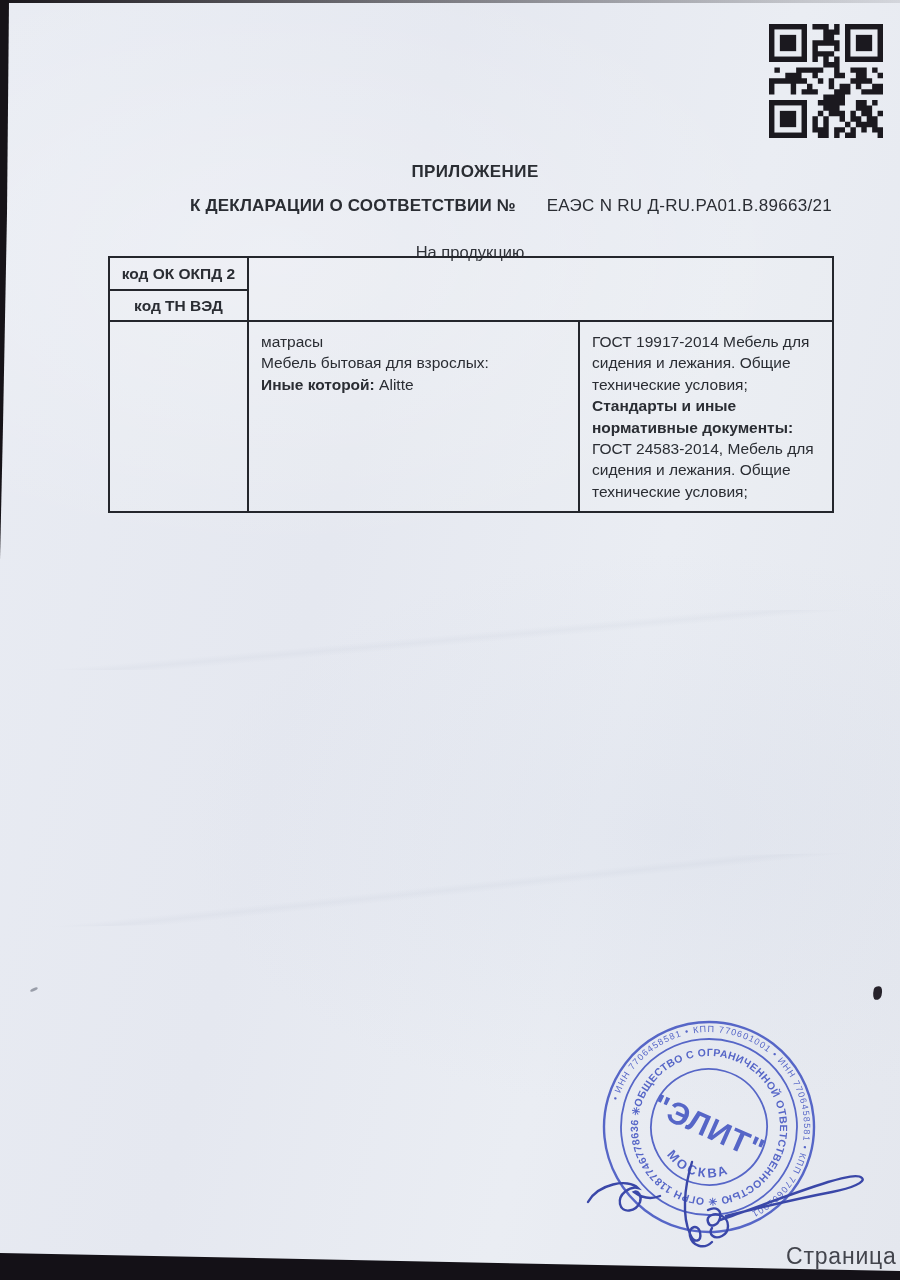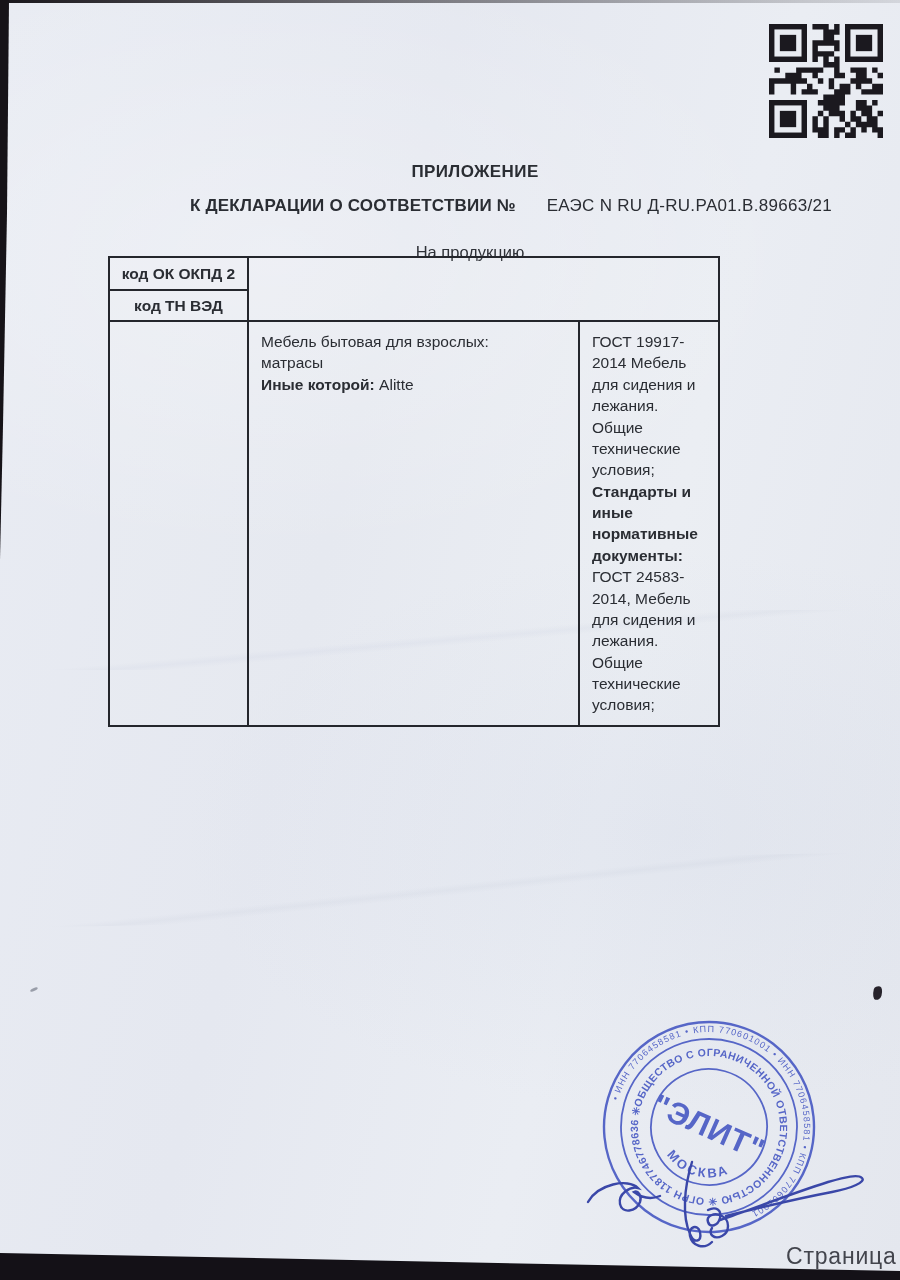--- a/index.html
+++ b/index.html
@@ -32,21 +32,21 @@
   .doc-title{ position:absolute; left:50px; top:162px; width:850px; text-align:center;
     font-size:17px; font-weight:bold; color:#2a2d33; letter-spacing:0.4px; }
   .decl-line{ position:absolute; left:190px; top:196px; white-space:nowrap;
     font-size:17px; color:#2a2d33; }
   .decl-line .lbl{ font-weight:bold; letter-spacing:0.2px; }
   .decl-line .num{ font-weight:normal; margin-left:26px; letter-spacing:0.3px; }
   .product-line{ position:absolute; left:40px; top:231px; width:860px; text-align:center;
     font-size:16.5px; color:#2e3137;margin-top:12px; }
 
   
-  .decl-table{ position:absolute; left:108px; top:256px; width:612px;
+  .decl-table{ position:absolute; left:108px; top:256px; width:726px;
     border:2px solid #24262c; color:#2a2d33; background:rgba(255,255,255,0.06); }
   .tr{ display:flex; }
   .thead{ border-bottom:2px solid #24262c; }
   .c1{ width:139px; border-right:2px solid #24262c; }
   .c2{ width:331px; border-right:2px solid #24262c; }
   .c3{ flex:1; }
   .c1 .sub{ height:31px; display:flex; align-items:center; justify-content:center;
     font-weight:bold; font-size:15.5px; }
   .c1 .sub + .sub{ border-top:2px solid #24262c; }
   .hcell{ min-height:64px; display:flex; align-items:center; justify-content:center;
@@ -112,22 +112,22 @@
   <div class="decl-table">
     <div class="tr thead">
       <div class="c1">
         <div class="sub">код ОК ОКПД 2</div>
         <div class="sub">код ТН ВЭД</div>
       </div>
     </div>
     <div class="tr bodyrow">
       <div class="c1 bcell"></div>
       <div class="c2 bcell">
+        <div>матрасы</div>
         <div>Мебель бытовая для взрослых:</div>
-        <div>матрасы</div>
         <div><span class="b">Иные которой: </span><span>Alitte</span></div>
       </div>
       <div class="c3 bcell">
         <div>ГОСТ 19917-2014 Мебель для сидения и лежания. Общие технические условия;</div>
         <div><span class="b">Стандарты и иные нормативные документы: </span><span>ГОСТ 24583-2014, Мебель для сидения и лежания. Общие технические условия;</span></div>
       </div>
     </div>
   </div>
 
   <div class="stamp">

